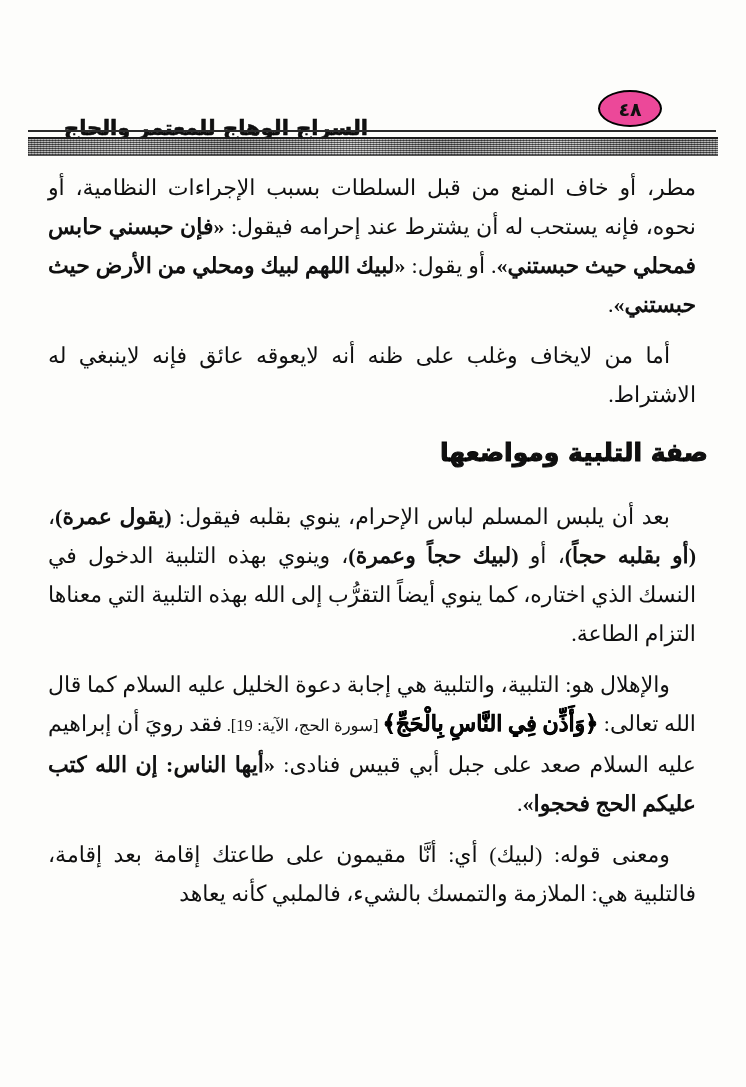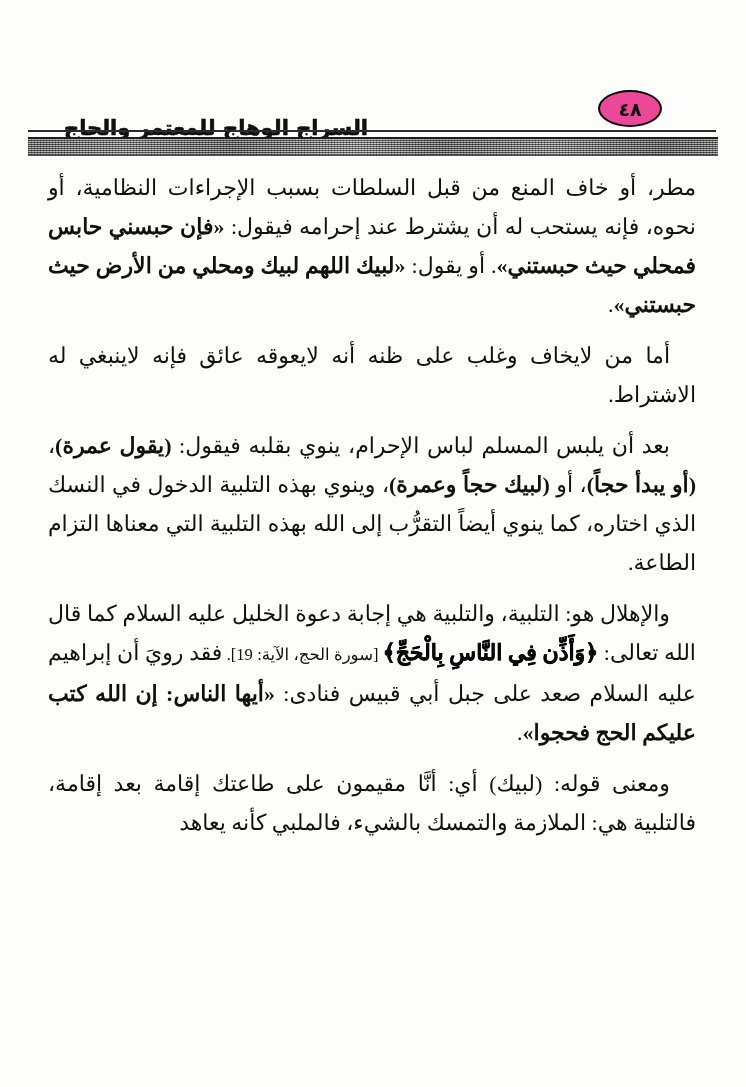--- a/index.html
+++ b/index.html
@@ -83,22 +83,23 @@
   <div class="page-num">٤٨</div>
   <div class="header-rule"></div>
   <div class="halftone"></div>
 
   <div class="body-text">
 
     <p class="para"><span>مطر، أو خاف المنع من قبل السلطات بسبب الإجراءات النظامية، أو نحوه، فإنه يستحب له أن يشترط عند إحرامه فيقول: </span><span class="b">«فإن حبسني حابس فمحلي حيث حبستني»</span><span>. أو يقول: </span><span class="b">«لبيك اللهم لبيك ومحلي من الأرض حيث حبستني»</span><span>.</span></p>
 
     <p class="para indent"><span>أما من لايخاف وغلب على ظنه أنه لايعوقه عائق فإنه لاينبغي له الاشتراط.</span></p>
 
+    <h2 class="section-heading">صفة التلبية ومواضعها</h2>
 
-    <p class="para indent"><span>بعد أن يلبس المسلم لباس الإحرام، ينوي بقلبه فيقول: </span><span class="b">(يقول عمرة)</span><span>، </span><span class="b">(أو يبدأ حجاً)</span><span>، أو </span><span class="b">(لبيك حجاً وعمرة)</span><span>،  وينوي بهذه التلبية الدخول في النسك الذي اختاره، كما ينوي أيضاً التقرُّب إلى الله بهذه التلبية التي معناها التزام الطاعة.</span></p>
+    <p class="para indent"><span>بعد أن يلبس المسلم لباس الإحرام، ينوي بقلبه فيقول: </span><span class="b">(يقول عمرة)</span><span>، </span><span class="b">(أو بقلبه حجاً)</span><span>، أو </span><span class="b">(لبيك حجاً وعمرة)</span><span>،  وينوي بهذه التلبية الدخول في النسك الذي اختاره، كما ينوي أيضاً التقرُّب إلى الله بهذه التلبية التي معناها التزام الطاعة.</span></p>
 
 
 
     <p class="para indent"><span>والإهلال هو: التلبية، والتلبية هي إجابة دعوة الخليل عليه السلام كما قال الله تعالى: </span><span class="quran">﴿وَأَذِّن فِي النَّاسِ بِالْحَجِّ﴾</span><span class="ref"> [سورة الحج، الآية: 19]. </span><span>فقد رويَ أن إبراهيم عليه السلام صعد على جبل أبي قبيس فنادى: </span><span class="b">«أيها الناس: إن الله كتب عليكم الحج فحجوا»</span><span>.</span></p>
 
     <p class="para indent"><span>ومعنى قوله: (لبيك) أي: أنَّا مقيمون على طاعتك إقامة بعد إقامة، فالتلبية هي: الملازمة والتمسك  بالشيء، فالملبي كأنه يعاهد</span></p>
 
   </div>
 </div>
 

